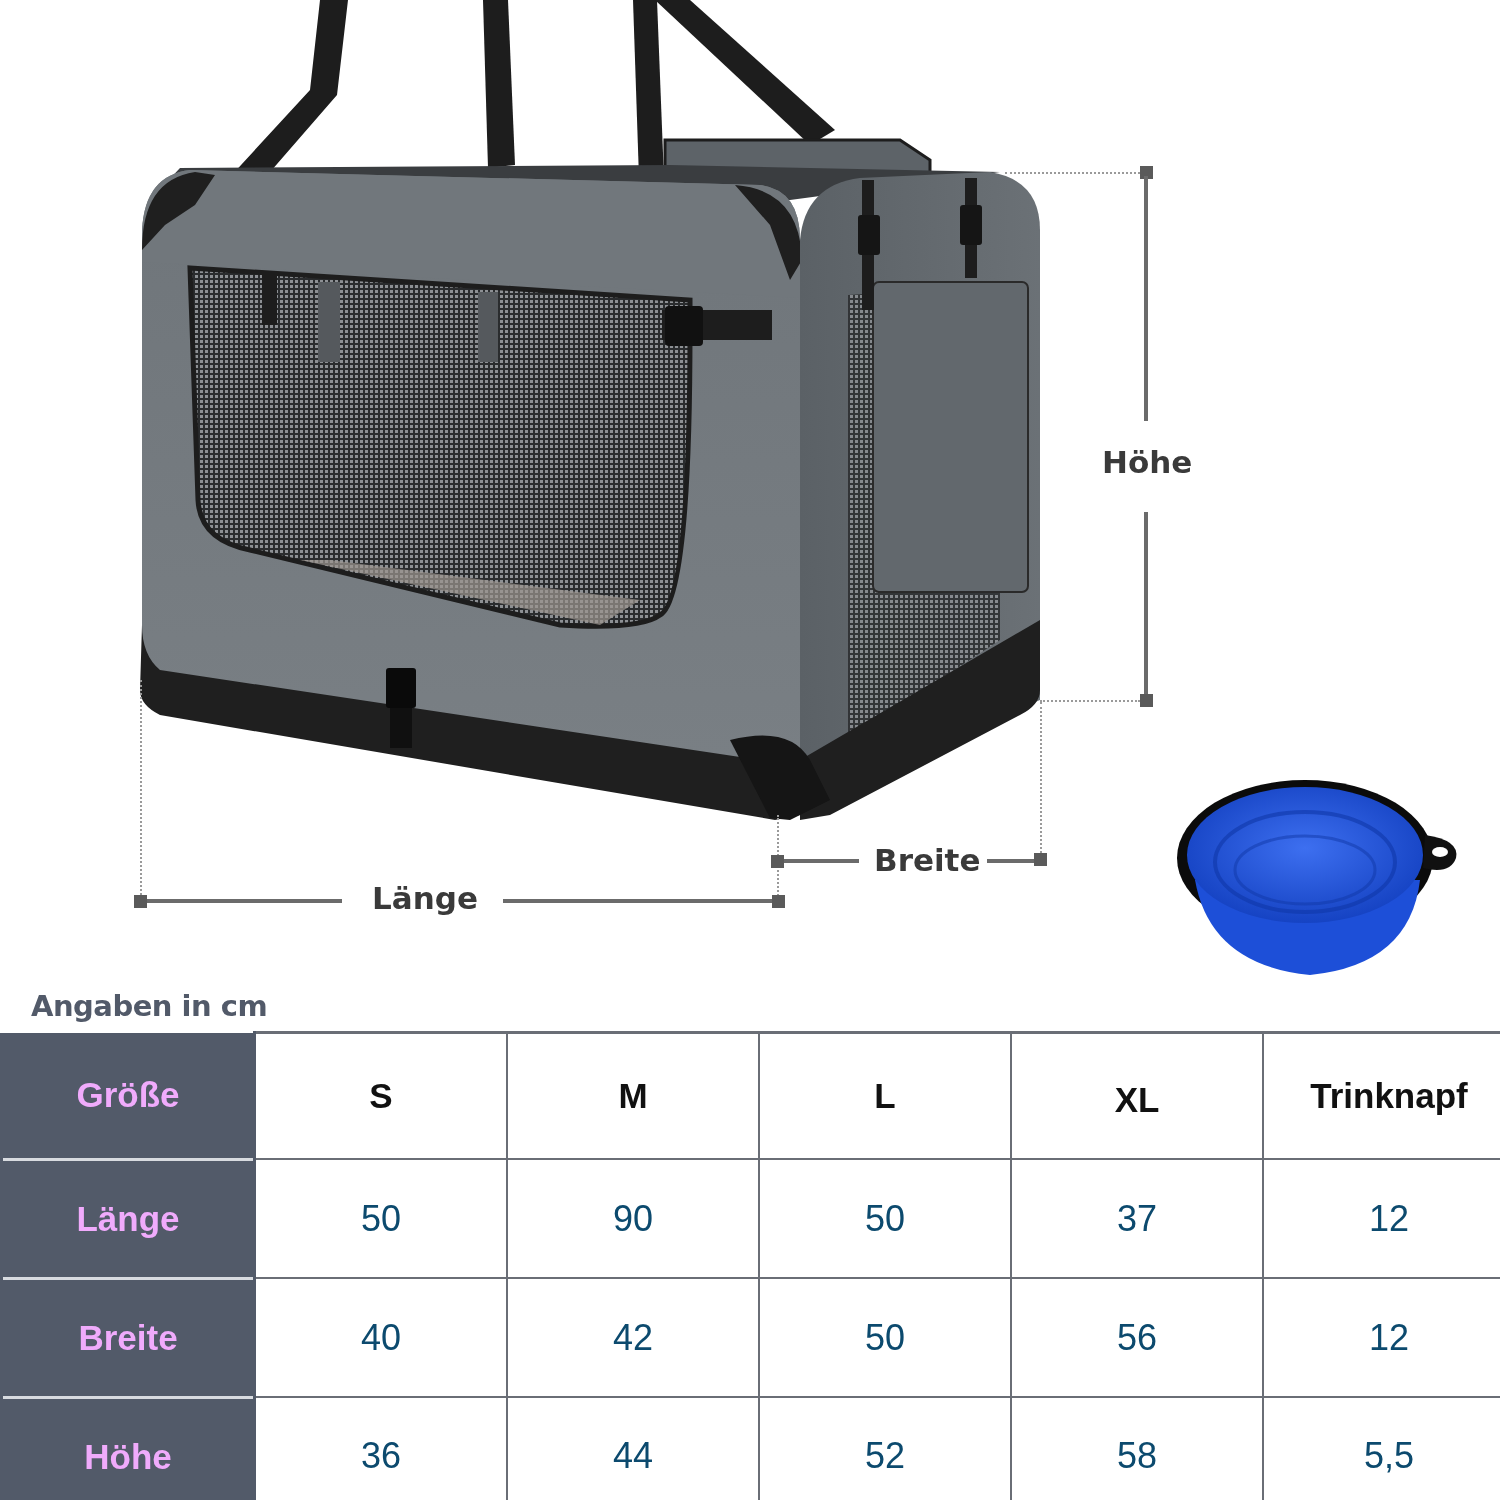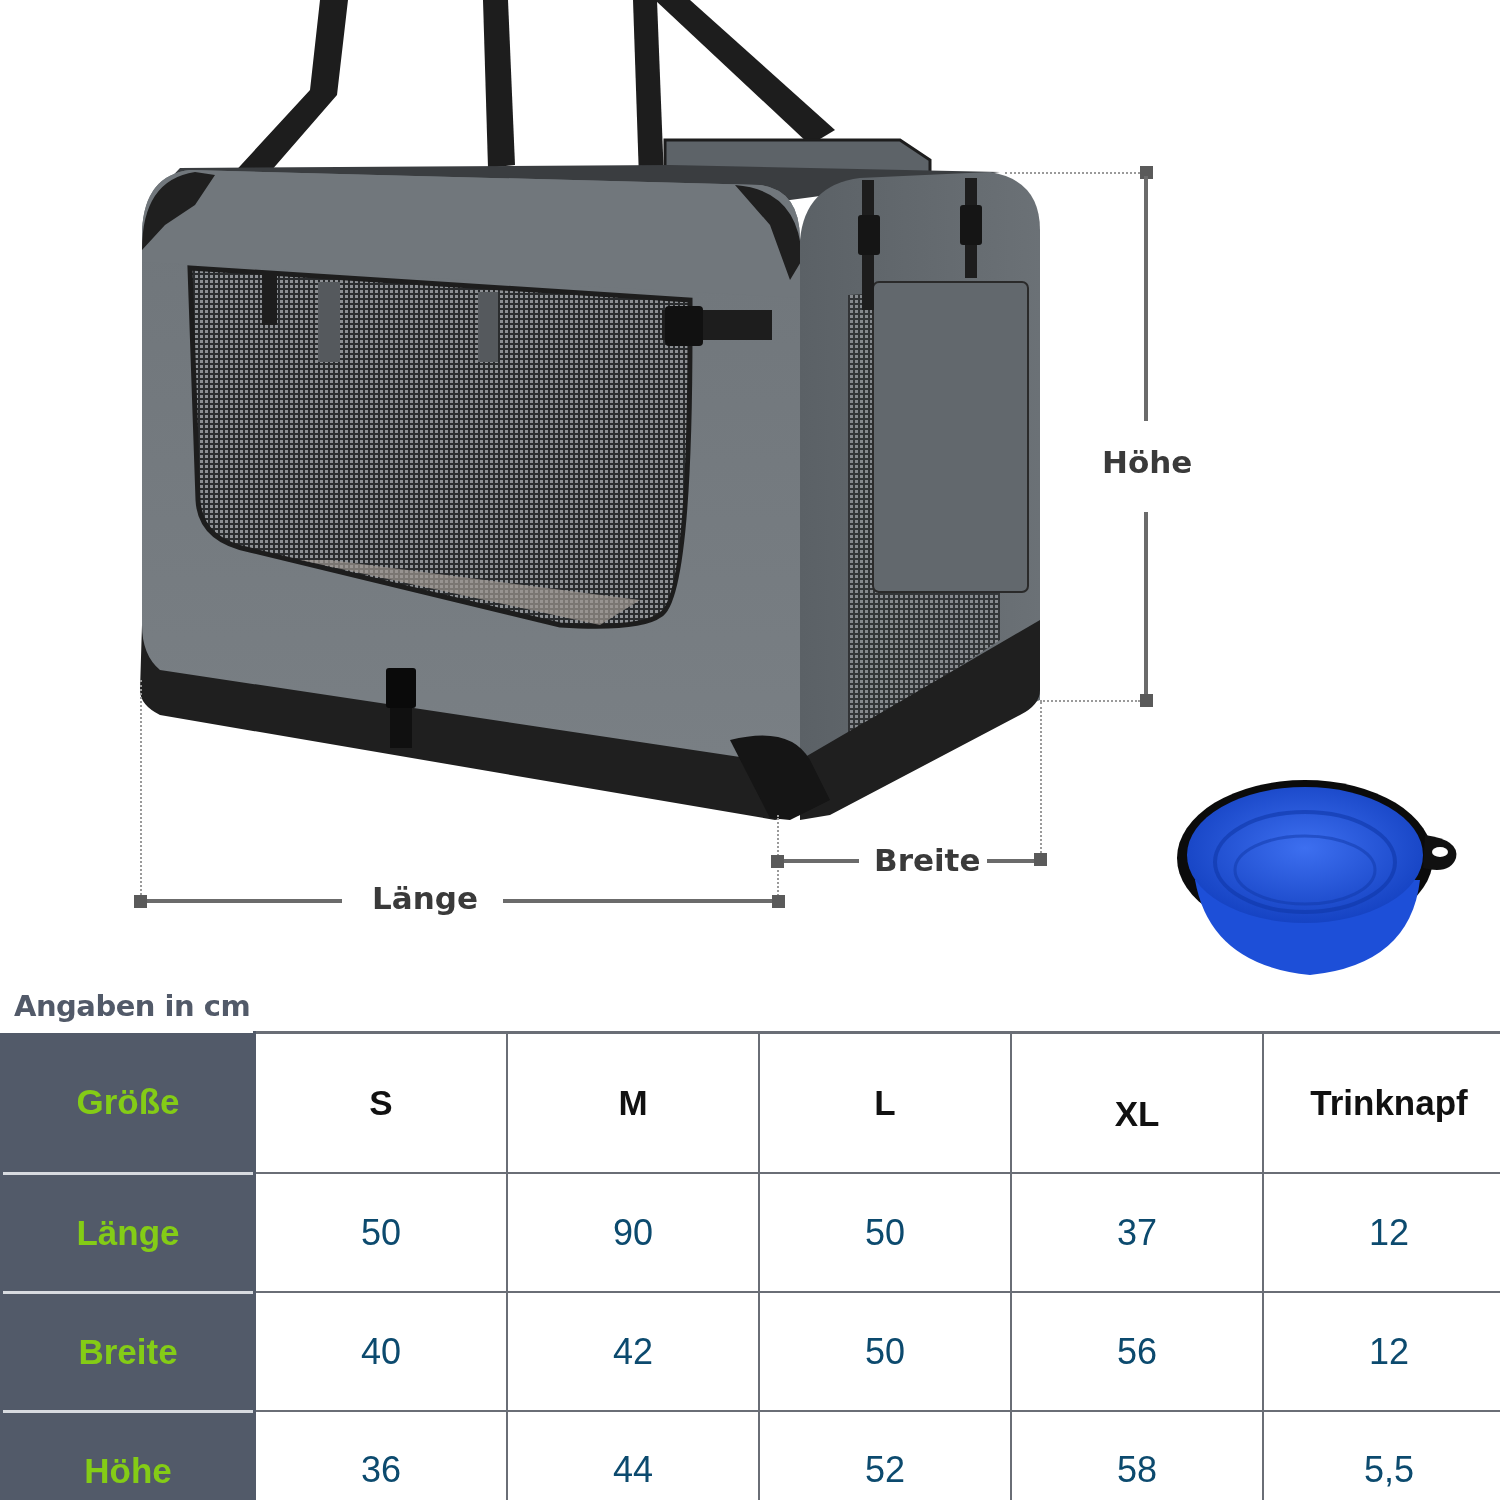--- a/index.html
+++ b/index.html
@@ -11,27 +11,27 @@
 
   
   .dim-label { position:absolute; font-family:"DejaVu Sans", sans-serif; font-weight:bold;
                color:#3a3a3a; font-size:31px; line-height:1; white-space:nowrap; }
   .dim-line { position:absolute; background:#6b6b6b; }
   .dim-cap { position:absolute; background:#5a5a5a; width:13px; height:13px; }
   .dot-h { position:absolute; height:0; border-top:2px dotted #9a9a9a; }
   .dot-v { position:absolute; width:0; border-left:2px dotted #9a9a9a; }
 
   
-  #caption { position:absolute; left:14px; top:989px; font-size:29px; font-weight:bold; color:#525a69;
+  #caption { position:absolute; left:31px; top:989px; font-size:29px; font-weight:bold; color:#525a69;
              font-family:"DejaVu Sans", sans-serif; letter-spacing:-0.5px; }
   #size-table { position:absolute; left:0; top:1031px; width:1500px; height:469px;
                 border-collapse:collapse; table-layout:fixed; }
   #size-table td, #size-table th { width:250px; height:116px; padding:0; text-align:center;
                 vertical-align:middle; border:2px solid #6a6e76; }
-  #size-table .row-head { background:#525a69; color:#84cc16; font-weight:bold; font-size:35px;
+  #size-table .row-head { background:#525a69; color:#f0abfc; font-weight:bold; font-size:35px;
                 border-left:none; border-right:none; border-color:#cfd2d8 #525a69; border-style:solid;
                 border-top:3px solid #d8dbe0; }
   #size-table tr:first-child .row-head { border-top:none; }
   #size-table .col-head { font-weight:bold; font-size:35px; color:#111; }
   #size-table .val { font-size:36px; color:#0c4a6e; }
   #size-table tr:first-child td { border-top:3px solid #6a6e76; }
   #size-table td:last-child { border-right:none; }
   #size-table tr:last-child td { border-bottom:none; }
 </style>
 </head>
@@ -143,21 +143,21 @@
 
 <div id="caption">Angaben in cm</div>
 
 <table id="size-table">
   <tbody>
       <tr>
     <td class="row-head">Größe</td>
     <td class="col-head">S</td>
     <td class="col-head">M</td>
     <td class="col-head">L</td>
-    <td class="col-head" style="padding-top:22px;">XL</td>
+    <td class="col-head" style="padding-top:8px;">XL</td>
     <td class="col-head">Trinknapf</td>
   </tr>
   <tr>
     <td class="row-head">Länge</td>
     <td class="val">50</td>
     <td class="val">90</td>
     <td class="val">50</td>
     <td class="val">37</td>
     <td class="val">12</td>
   </tr>

